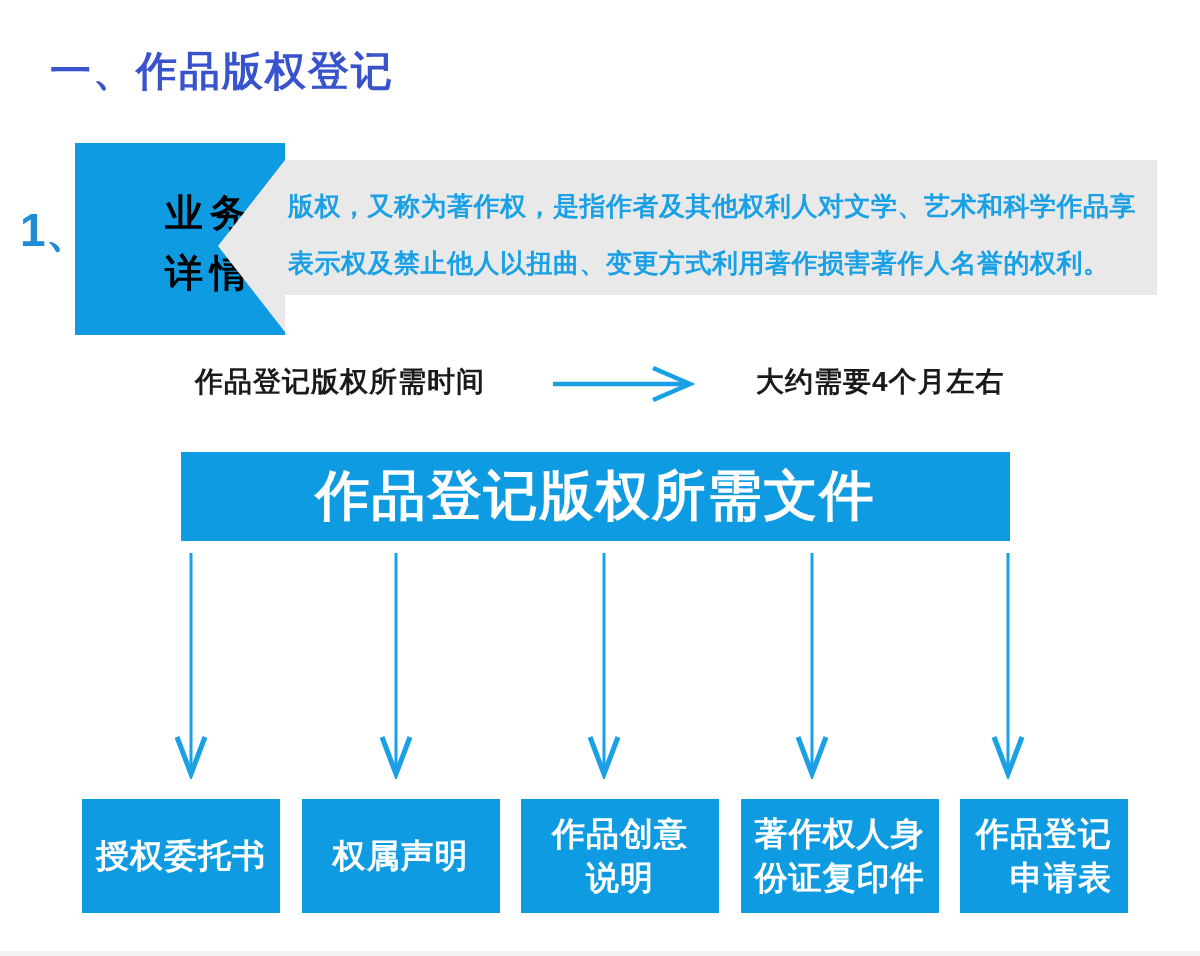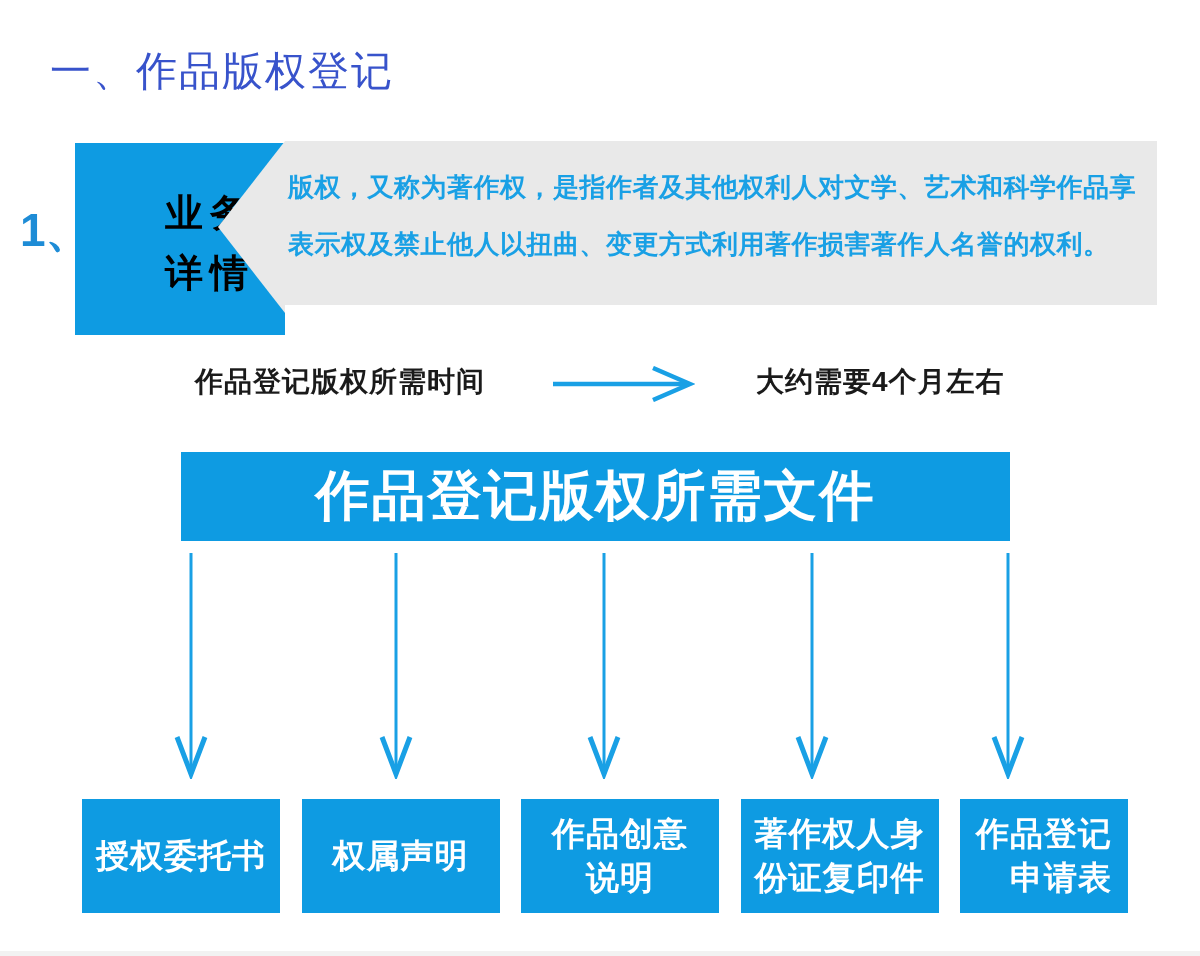--- a/index.html
+++ b/index.html
@@ -13,21 +13,21 @@
     background: #ffffff;
     overflow: hidden;
   }
 
   
   .section-title {
     position: absolute;
     left: 50px;
     top: 44px;
     font-size: 41px;
-    font-weight: normal;
+    font-weight: bold;
     color: #3853CB;
     letter-spacing: 2px;
   }
 
   
   .item-number {
     position: absolute;
     left: 20px;
     top: 200px;
     font-size: 46px;
@@ -54,23 +54,23 @@
     font-weight: bold;
     line-height: 60px;
     letter-spacing: 7px;
     z-index: 1;
   }
 
   
   .desc-panel {
     position: absolute;
     left: 285px;
-    top: 141px;
+    top: 160px;
     width: 872px;
-    height: 164px;
+    height: 135px;
     background: #E9E9E9;
     z-index: 2;
     padding: 18px 18px 4px 3px;
   }
   .desc-panel::before {       
     content: "";
     position: absolute;
     left: -67px;
     top: 0;
     width: 0;

